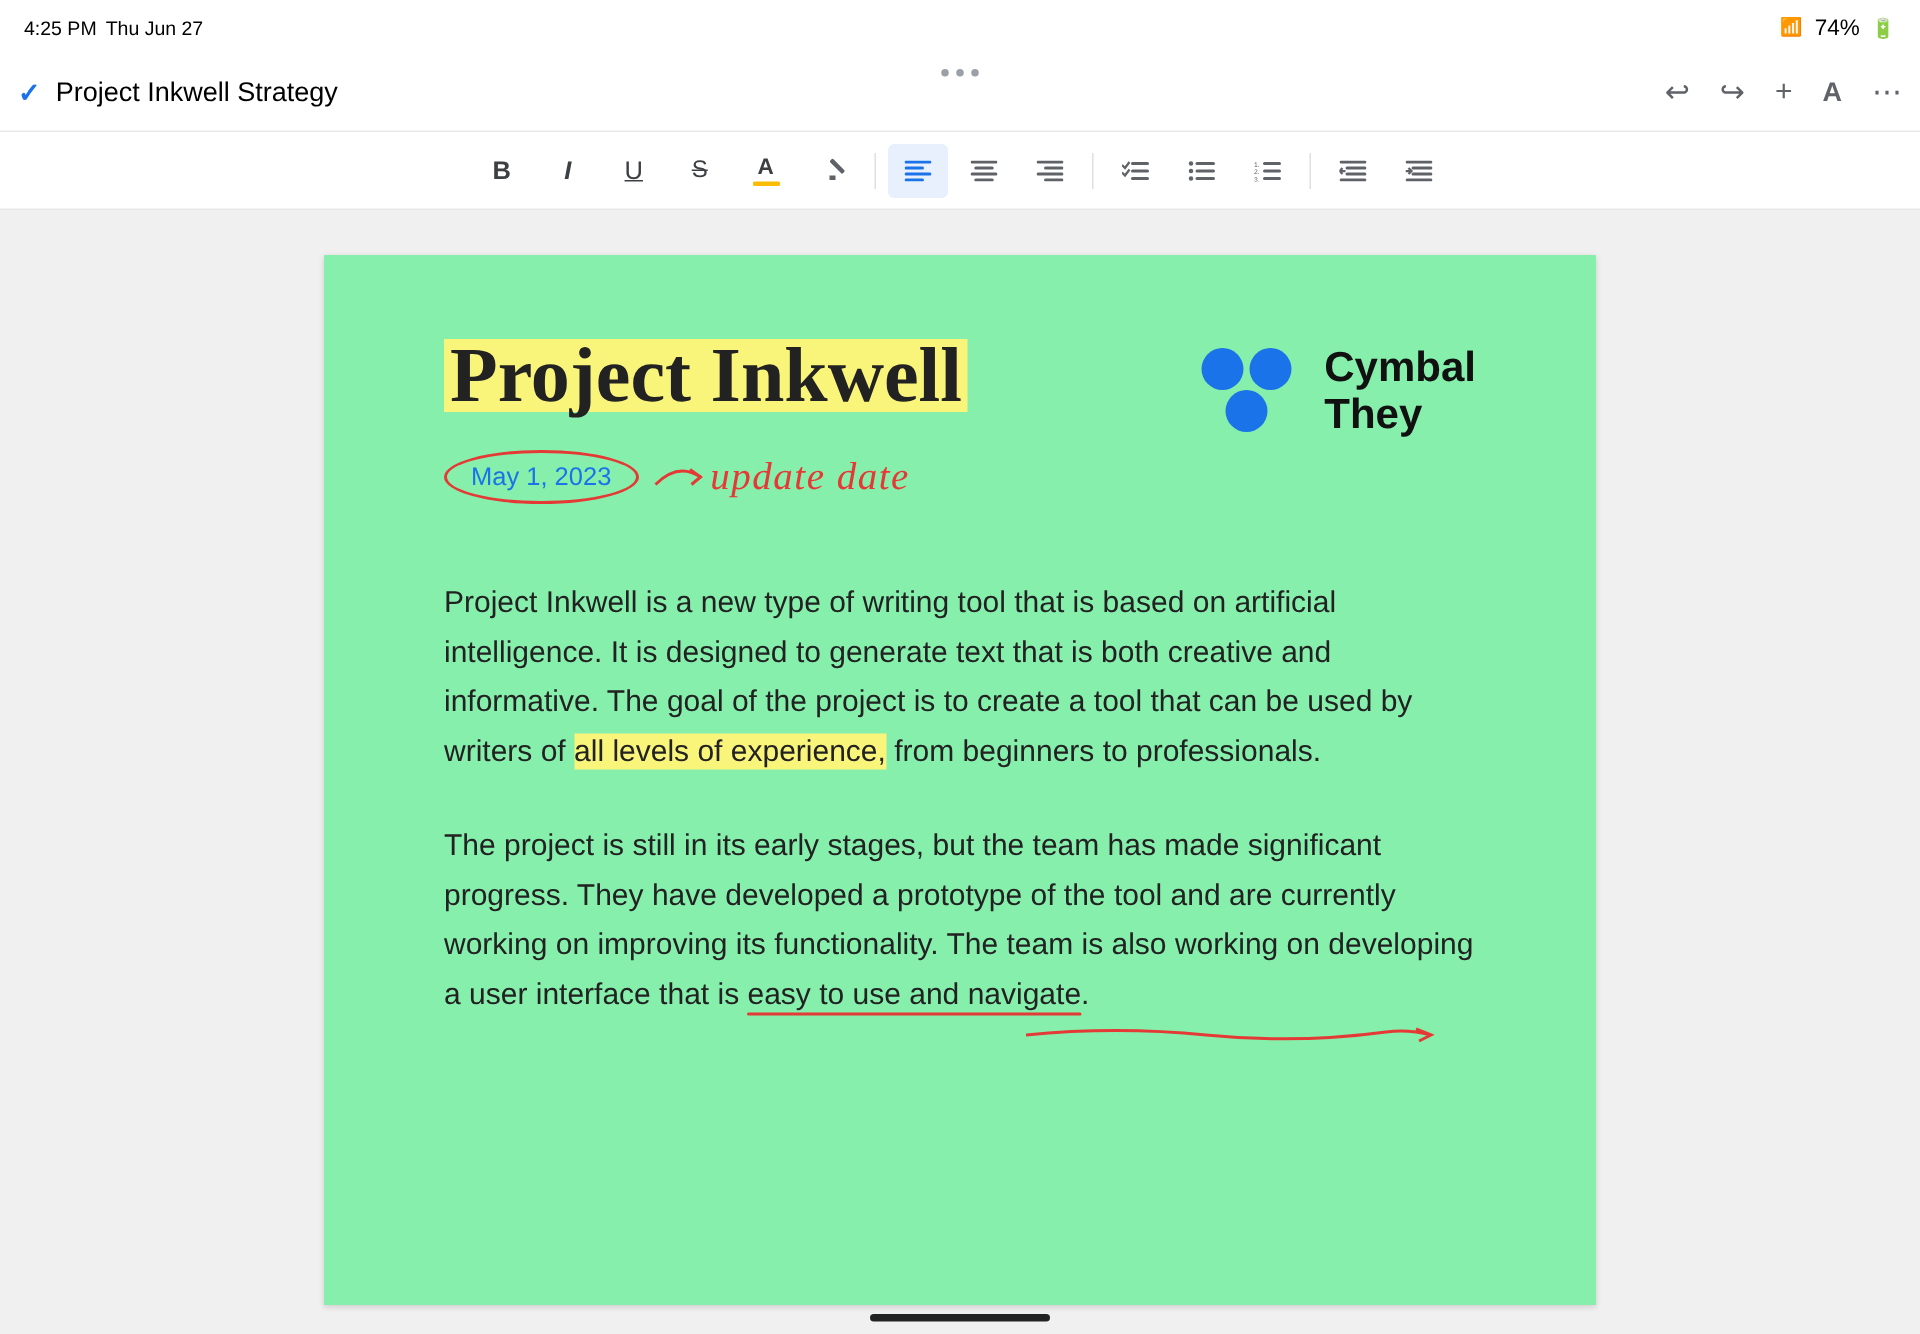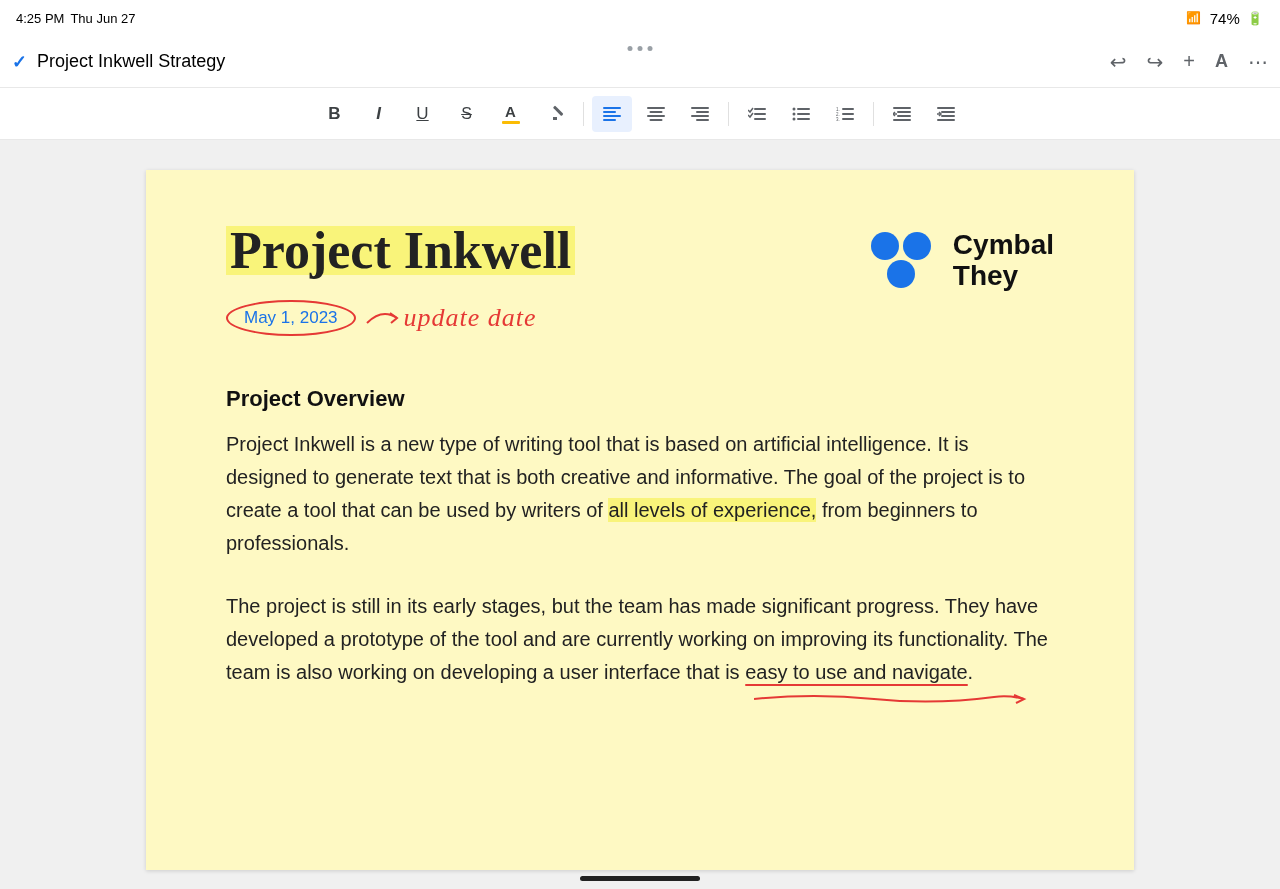--- a/index.html
+++ b/index.html
@@ -139,22 +139,22 @@
     
     .doc-area {
       background: #f0f0f0;
       height: calc(889px - 36px - 52px - 52px);
       overflow-y: auto;
       display: flex;
       justify-content: center;
       padding: 30px 0 40px 0;
     }
     .doc-page {
-      background: #fef9c3;
-      width: 988px;
+      background: #86efac;
+      width: 848px;
       min-height: 700px;
       padding: 50px 80px;
       position: relative;
       box-shadow: 0 1px 4px rgba(0,0,0,0.15);
     }
 
     
     .doc-header {
       display: flex;
       justify-content: space-between;
@@ -440,21 +440,20 @@
           <div style="position: absolute; left: 32px; top: 0; width: 28px; height: 28px; border-radius: 50%; background: #1a73e8;"></div>
           <div style="position: absolute; left: 16px; top: 28px; width: 28px; height: 28px; border-radius: 50%; background: #1a73e8;"></div>
         </div>
         <div class="cymbal-text">
           <span class="cymbal-name">Cymbal</span>
           <span class="cymbal-sub">They</span>
         </div>
       </div>
     </div>
 
-    <h2 class="section-heading">Project Overview</h2>
 
     <p class="body-para">
       <span>Project Inkwell is a new type of writing tool that is based on artificial intelligence. It is designed to generate text that is both creative and informative. The goal of the project is to create a tool that can be used by writers of </span><span class="highlight-yellow">all levels of experience,</span><span> from beginners to professionals.</span>
     </p>
 
     <p class="body-para">
       <span>The project is still in its early stages, but the team has made significant progress. They have developed a prototype of the tool and are currently working on improving its functionality. The team is also working on developing a user interface that is </span><span class="underline-red">easy to use and navigate</span><span>.</span>
     </p>
 
     <div style="position: relative; margin-top: -28px; margin-bottom: 0; height: 16px;">

